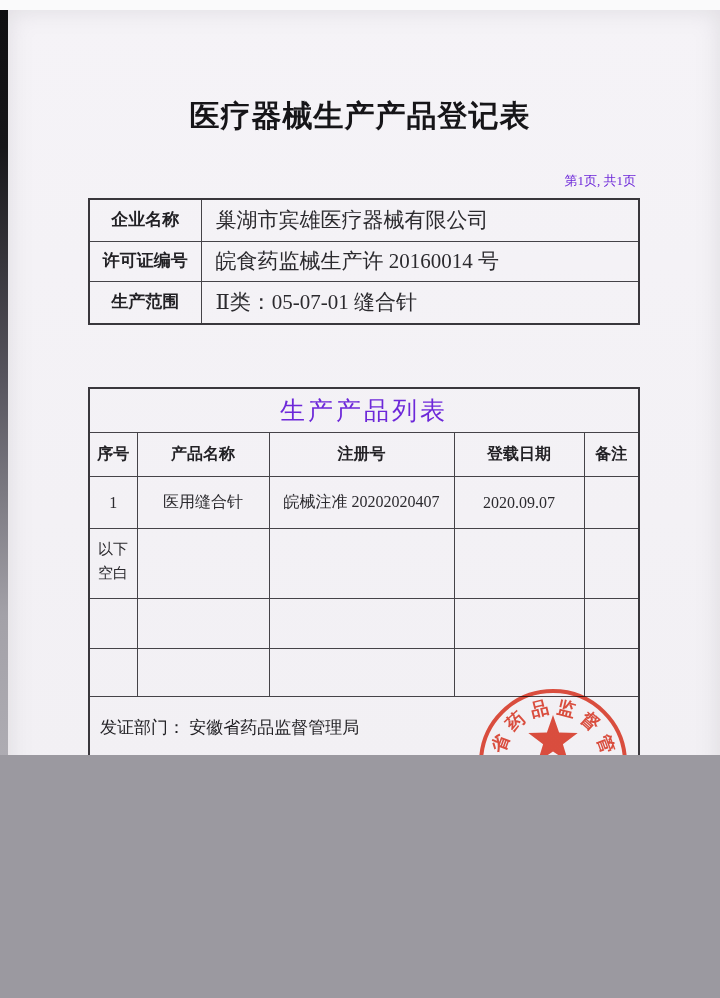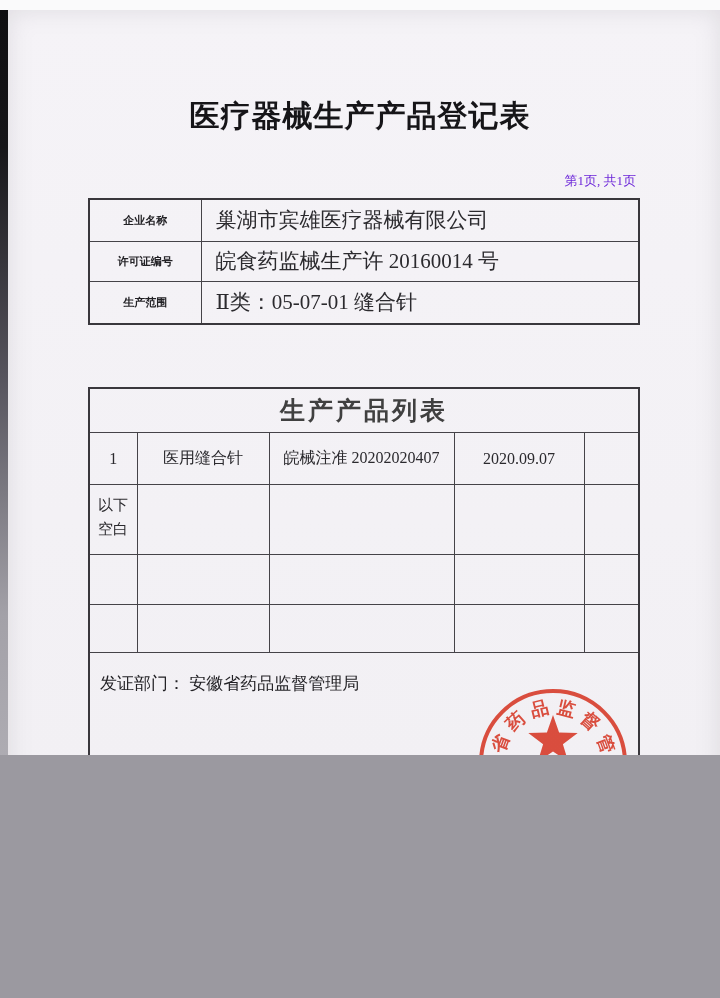--- a/index.html
+++ b/index.html
@@ -33,25 +33,25 @@
   .page-indicator{
     position:absolute;top:172px;left:0;width:612px;
     text-align:right;font-size:13px;color:#6d28d9;margin-left:24px;
   }
   table{border-collapse:collapse;table-layout:fixed;width:550px;}
   td{border:1px solid #454348;overflow:hidden;}
   .info-table,.product-table{position:absolute;left:88px;}
   .info-table{top:198px;border:2px solid #39373c;}
   .product-table{top:387px;border:2px solid #39373c;}
   .info-table td.label{
-    text-align:center;font-weight:700;font-size:11px;line-height:1.35;color:#222125;
+    text-align:center;font-weight:700;font-size:17px;line-height:1.35;color:#222125;
   }
   .info-table td.value{padding-left:14px;font-size:21px;color:#2b2a2e;}
   .r1{height:42px}.r2{height:40px}.r3{height:56px}.r4{height:43px}
-  .section-row td{height:41px;font-size:25px;font-weight:700;text-align:center;letter-spacing:3px;color:#404040;}
+  .section-row td{height:41px;font-size:25px;font-weight:400;text-align:center;letter-spacing:3px;color:#6d28d9;}
   .head-row td{height:41px;font-weight:700;font-size:16px;text-align:center;color:#222125;}
   .data-row td{height:49px;font-size:16px;text-align:center;color:#2b2a2e;}
   .blank-row td{height:53px;font-size:15px;text-align:left;vertical-align:top;padding:8px;line-height:1.6;color:#2b2a2e;}
   .empty-a td{height:47px}
   .empty-b td{height:45px}
   .footer-row td{height:149px;vertical-align:top;text-align:left;padding:19px 0 16px 10px;font-size:17px;color:#222125;}
   .page-number{
     position:absolute;left:0;top:928px;width:720px;text-align:center;
     font-size:11px;color:#3a393d;
   }
@@ -114,20 +114,27 @@
       <col style="width:48px">
         <col style="width:132px">
         <col style="width:185px">
         <col style="width:130px">
         <col style="width:55px">
     </colgroup>
     <tbody>
         <tr class="section-row">
       <td colspan="5">生产产品列表</td>
     </tr>
+    <tr class="head-row">
+      <td>序号</td>
+      <td>产品名称</td>
+      <td>注册号</td>
+      <td>登载日期</td>
+      <td>备注</td>
+    </tr>
     <tr class="data-row">
       <td>1</td>
       <td>医用缝合针</td>
       <td>皖械注准 20202020407</td>
       <td>2020.09.07</td>
       <td></td>
     </tr>
     <tr class="blank-row">
       <td>以下空白</td>
       <td></td>

